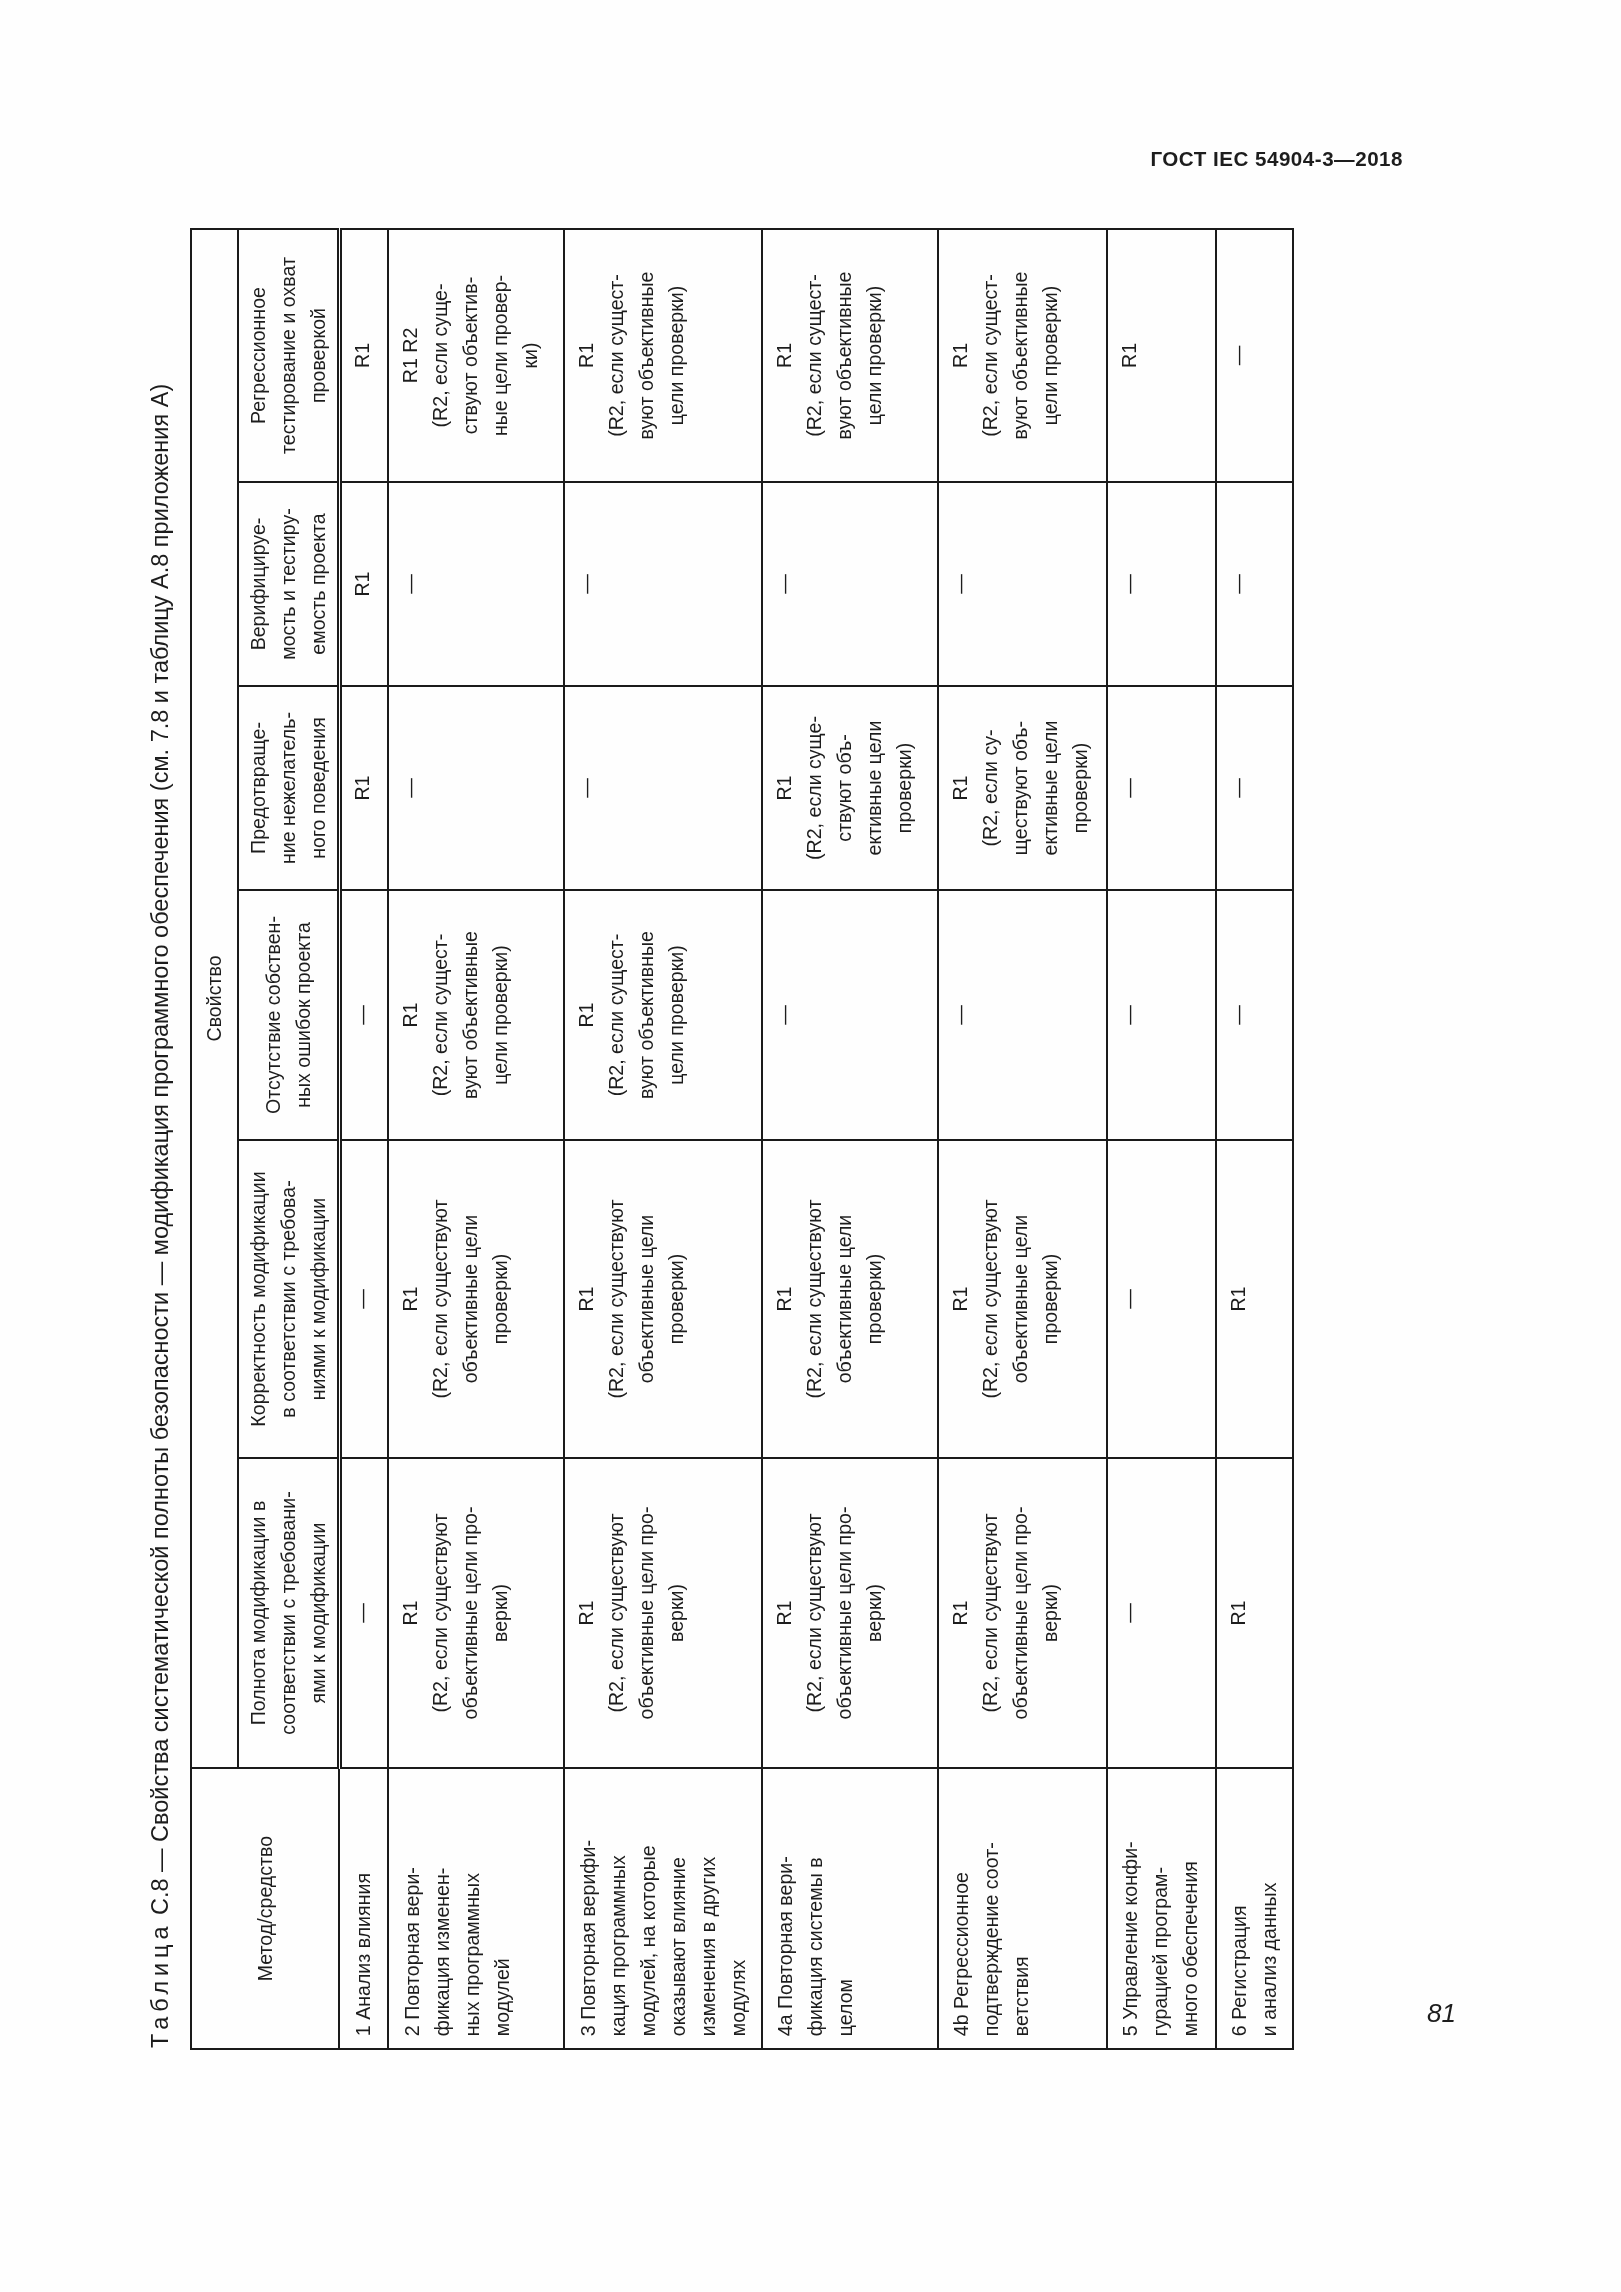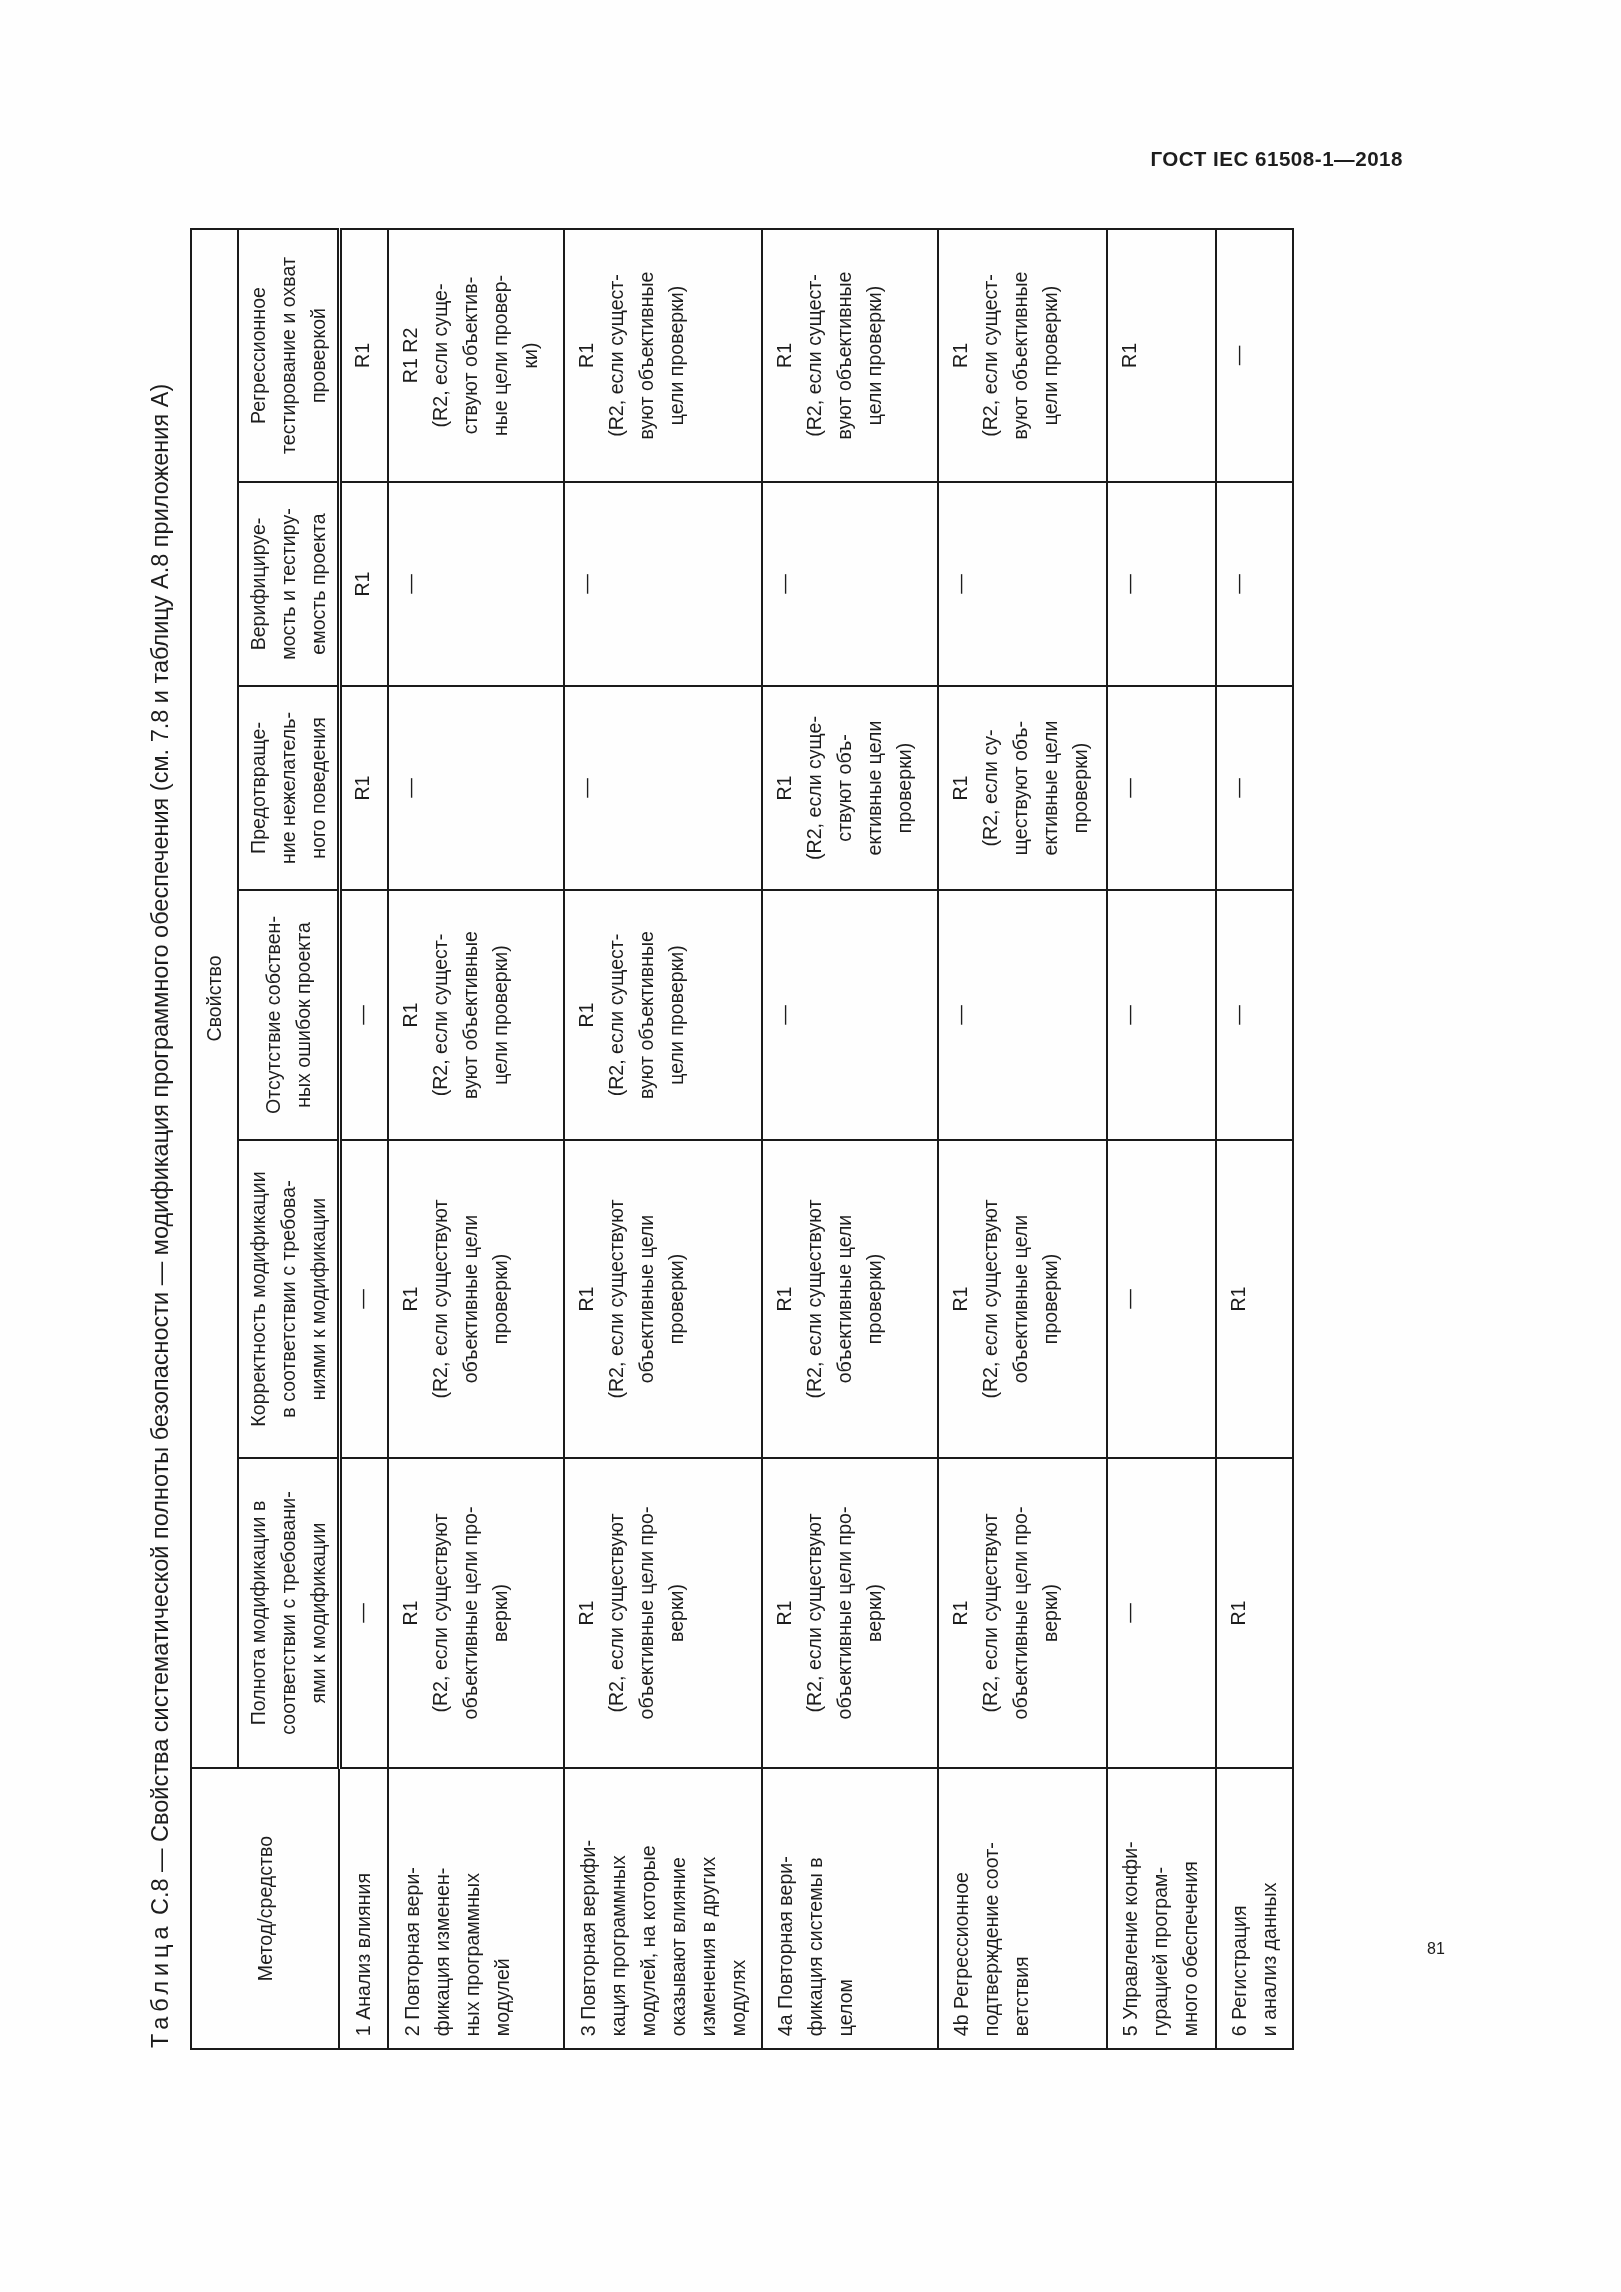--- a/index.html
+++ b/index.html
@@ -13,22 +13,23 @@
   }
   .running-header {
     position: absolute;
     top: 147px; right: 218px;
     font-size: 20.6px; font-weight: bold;
     letter-spacing: 0.5px;
     white-space: nowrap;
   }
   .page-number {
     position: absolute;
-    left: 1427px; top: 1940px;
-    font-size: 16px;
+    left: 1427px; top: 1998px;
+    font-size: 26px;
+    font-style: italic;
   }
   
   .rot-wrap {
     position: absolute;
     left: 147px; top: 231px;
     width: 1819px; height: 1143px;
     transform-origin: 0 0;
     transform: rotate(-90deg) translateX(-1819px);
   }
   .caption {
@@ -63,21 +64,21 @@
     padding: 7.8px 9.8px 7.8px 11.8px;
   }
   td.val {
     text-align: center; vertical-align: top;
     padding: 5.9px 7.8px;
   }
 </style>
 </head>
 <body>
 
-<div class="running-header">ГОСТ IEC 61508-1—2018</div>
+<div class="running-header">ГОСТ IEC 54904-3—2018</div>
 
 <div class="rot-wrap">
   <div class="caption"><span class="cap-word">Таблица</span><span> С.8 — Свойства систематической полноты безопасности — модификация программного обеспечения (см. 7.8 и таблицу А.8 приложения А)</span></div>
 
   <table class="c8">
     <colgroup>
       <col style="width:281px">
         <col style="width:310px">
         <col style="width:318px">
         <col style="width:250px">

